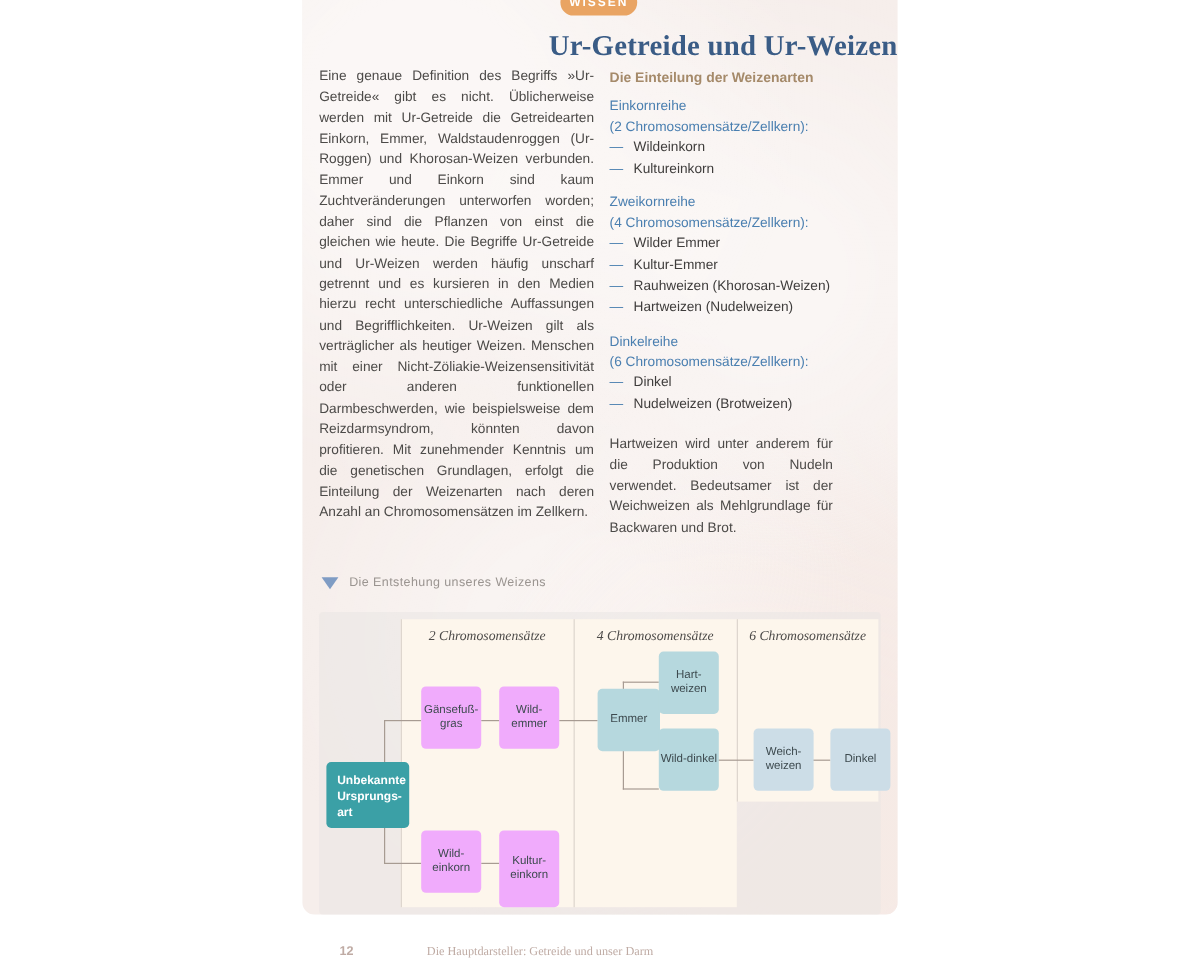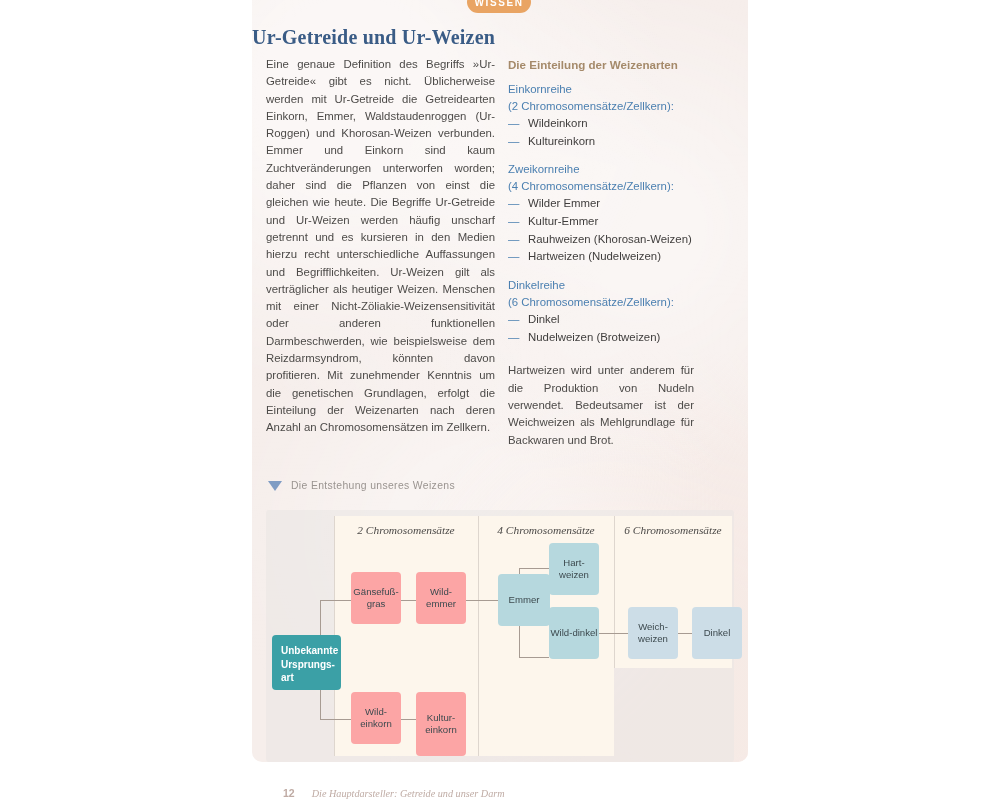--- a/index.html
+++ b/index.html
@@ -33,24 +33,24 @@
     position:absolute;left:467px;top:-9px;width:64px;height:22px;
     background:#e9a463;border-radius:11px;
     display:flex;align-items:center;justify-content:center;
     color:#fff;font-size:10px;font-weight:bold;letter-spacing:1.6px;
     font-family:"Liberation Sans", sans-serif;
     z-index:5;
   }
 
   .title{
     position:absolute;left:252px;top:26px;width:496px;
-    text-align:left;
+    text-align:right;
     color:#3a5c86;
     font-family:"Liberation Serif", serif;
-    font-size:20px;font-weight:bold;
+    font-size:24px;font-weight:bold;
     letter-spacing:.2px;
   }
 
   
   .col-left{
     position:absolute;left:266px;top:56px;width:229px;
     text-align:justify;
     color:#4c4a48;
     font-size:11.4px;line-height:17.3px;
   }
@@ -109,38 +109,38 @@
     font-style:italic;font-size:11.4px;color:#4c4a48;
   }
 
   .node{
     position:absolute;border-radius:4px;
     display:flex;align-items:center;justify-content:center;
     text-align:center;font-size:9.6px;line-height:12.4px;
     color:#3d4a4f;
     font-family:"Liberation Sans", sans-serif;
   }
-  .n-teal{background:#fca5a5;}
+  .n-teal{background:#f0abfc;}
   .n-lightteal{background:#b6d8de;}
   .n-blue{background:#ccdde7;}
   .n-dark{background:#3ba0a6;color:#ffffff;font-weight:bold;font-size:10px;
           line-height:13.5px;justify-content:flex-start;align-items:flex-start;
           padding:9px 0 0 9px;box-sizing:border-box;text-align:left;}
 
   .conn{position:absolute;background:#a79b92;}
   .conn-h{height:1.4px;}
   .conn-v{width:1.4px;}
 
   .footer{
     position:absolute;left:283px;top:787px;
     display:flex;gap:17px;align-items:baseline;
     color:#b9aaa4;
   }
   .f-num{font-size:10.5px;font-weight:bold;font-family:"Liberation Sans",sans-serif;color:#bfaba4;}
-  .f-txt{font-size:10.2px;font-style:italic;font-family:"Liberation Serif",serif;color:#bfaba4;}
+  .f-txt{font-size:10.2px;font-family:"Liberation Serif",serif;color:#bfaba4;margin-left:44px;}
 </style>
 </head>
 <body>
 
 <div class="page">
 
   <div class="content-panel"></div>
 
   <div class="badge">WISSEN</div>
 

